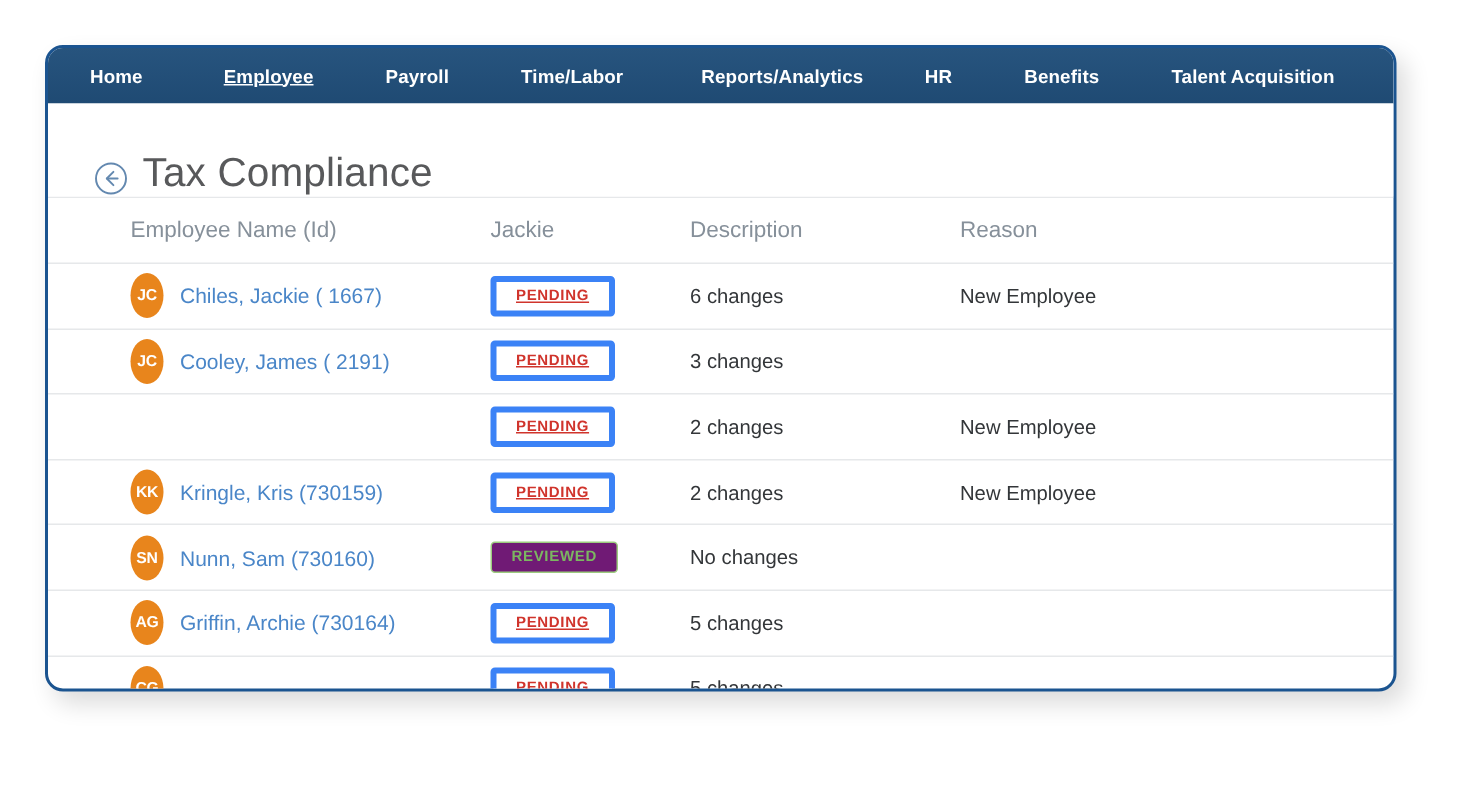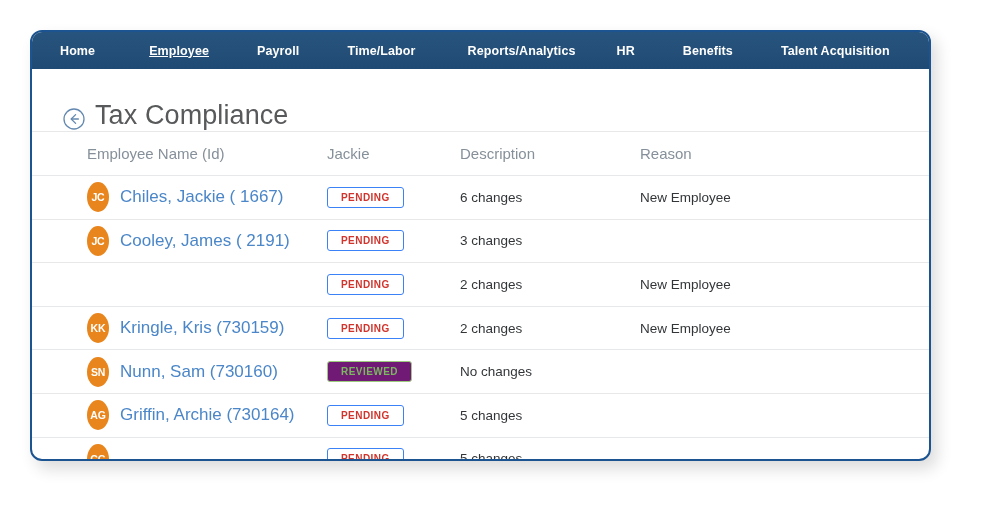--- a/index.html
+++ b/index.html
@@ -118,40 +118,41 @@
     font-weight: bold;
     display: flex;
     align-items: center;
     justify-content: center;
     flex: 0 0 22px;
     letter-spacing: -0.2px;
   }
   .emp-link {
     margin-left: 11px;
     color: #4A86C8;
-    font-size: 17px;
+    font-size: 14px;
     cursor: pointer;
     white-space: nowrap;
   }
 
   .badge {
     display: inline-block;
     font-size: 10px;
     font-weight: bold;
     letter-spacing: 0.45px;
     padding: 4px 13px;
     border-radius: 3px;
     text-align: center;
     min-width: 58px;
     box-sizing: border-box;
   }
   .badge.pending {
     color: #D0342C;
-    border: 1px solid #3b82f6;
-    background: #ffffff;
+    border: 4px solid #3b82f6;
+    background: #ffffff;
+    text-decoration: underline;
   }
   .badge.reviewed {
     color: #7BB661;
     border: 1px solid #9CCB7F;
     background: #701a75;
   }
 </style>
 </head>
 <body>
 

